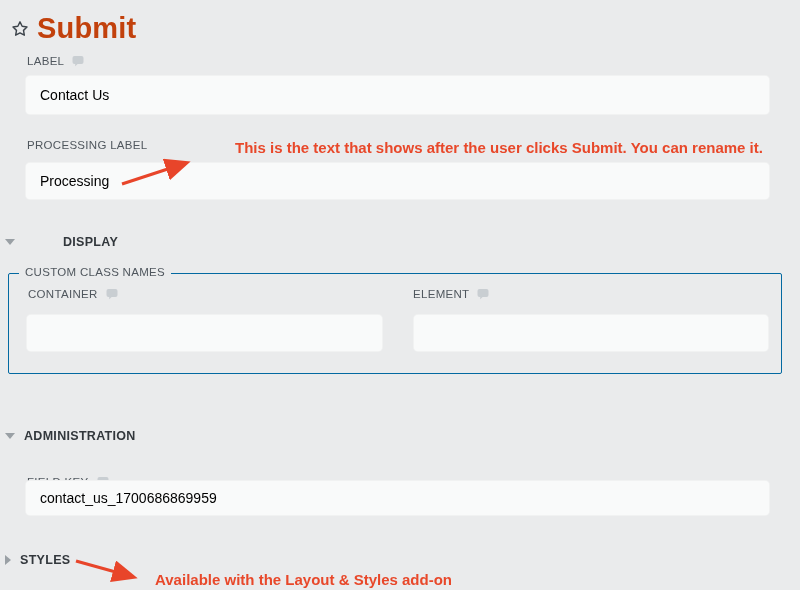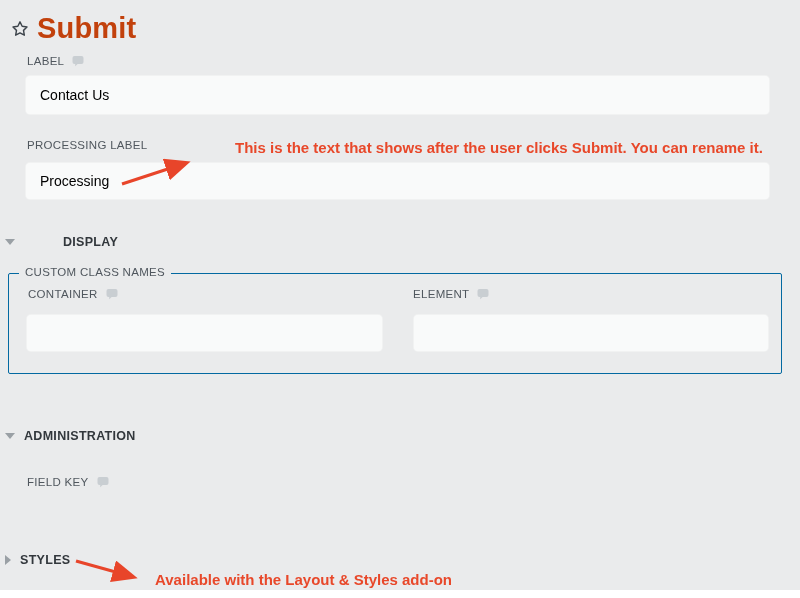--- a/index.html
+++ b/index.html
@@ -118,20 +118,21 @@
 
   <div class="abs flabel-row" style="left:27px; top:476px;justify-content:flex-end;">
     <span class="flabel">FIELD KEY</span>
     <span style="display:flex;">
       <svg width="12" height="12" viewBox="0 0 12 12">
           <rect x="0.5" y="1" width="11" height="8" rx="2" fill="#c9ced2"></rect>
           <path d="M3.2 8.5 L3.2 11.3 L6.2 8.5 Z" fill="#c9ced2"></path>
         </svg>
     </span>
   </div>
+  <input class="abs tinput" style="left: 25px; top: 480px; width: 745px; height: 36px;" value="contact_us_1700686869959">
 
   <div class="abs sec" style="left:5px; top:553px;">
     <span class="tri-right"></span>
     <span class="sec-label">STYLES</span>
   </div>
 
   <svg class="abs" style="left:68px; top:554px;" width="90" height="34" viewBox="0 0 90 34">
     <defs>
       <marker id="ah2" markerWidth="9" markerHeight="9" refX="5.5" refY="3.5" orient="auto">
         <path d="M0,0 L8,3.5 L0,7 Z" class="arrow-head"></path>

